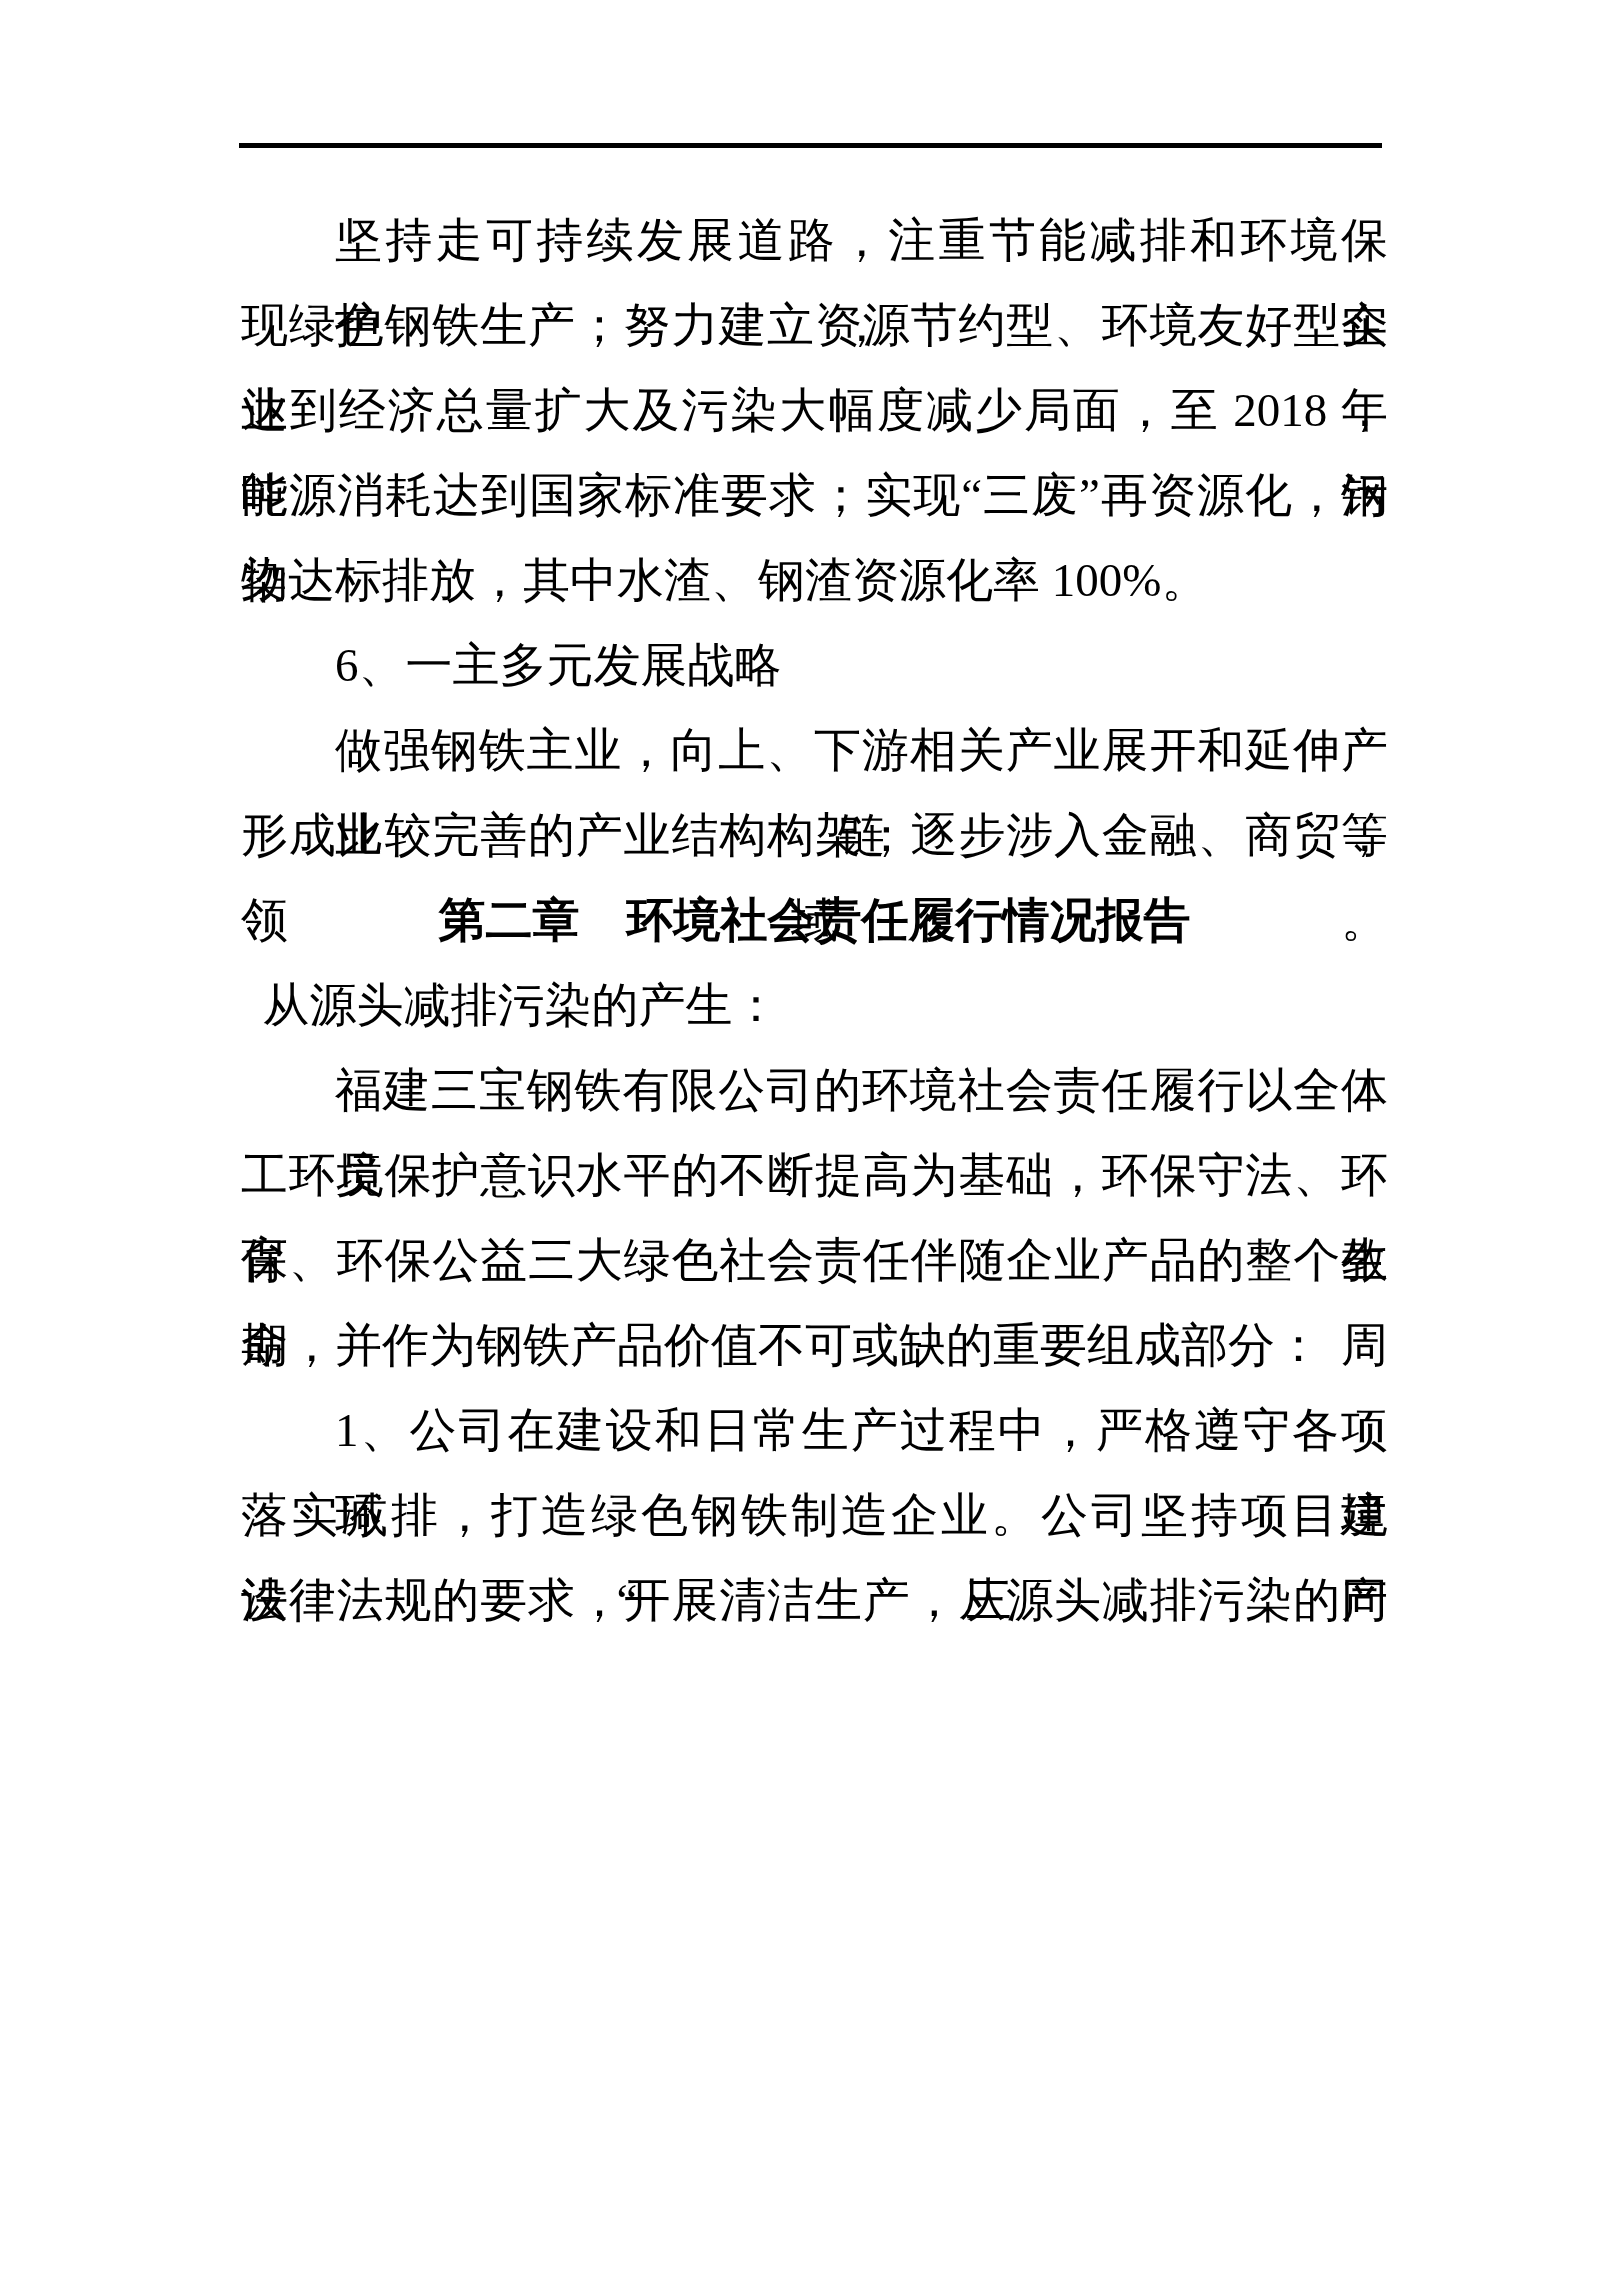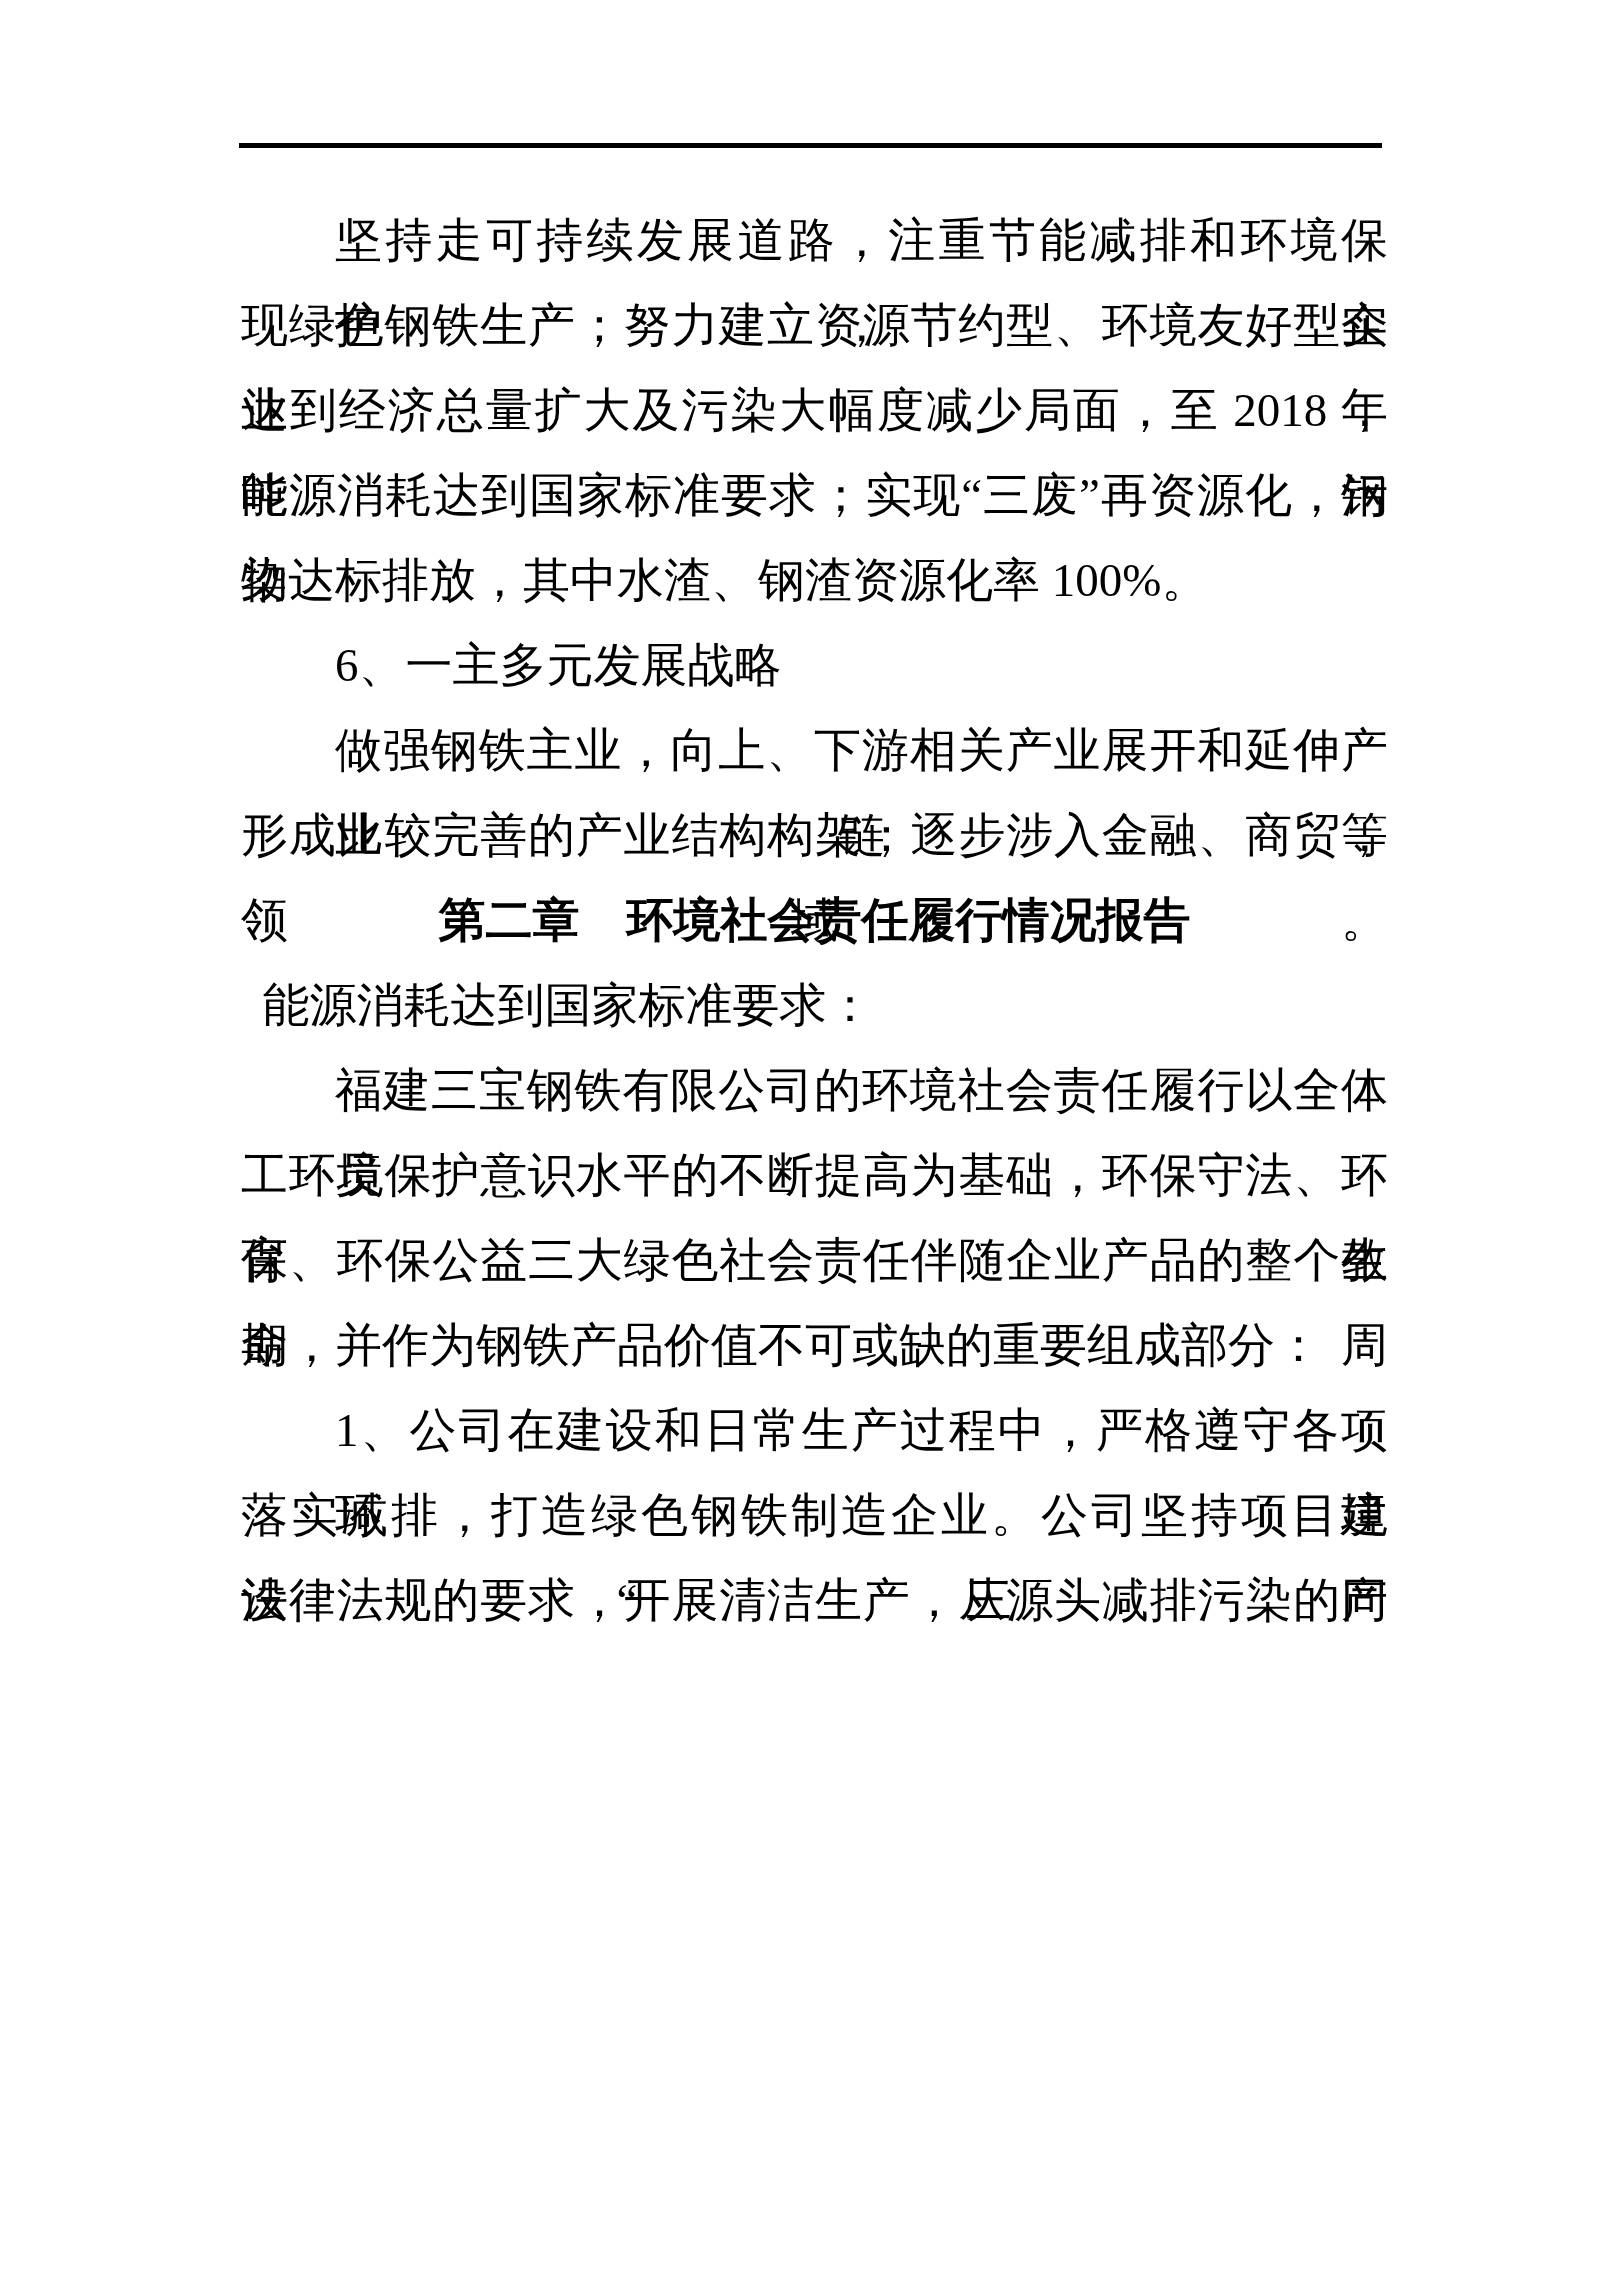--- a/index.html
+++ b/index.html
@@ -62,21 +62,21 @@
   <div class="text-block">
     <div class="line indent2 fill">坚持走可持续发展道路，注重节能减排和环境保护，实</div>
     <div class="line fill">现绿色钢铁生产；努力建立资源节约型、环境友好型企业，</div>
     <div class="line fill">达到经济总量扩大及污染大幅度减少局面，至 2018 年吨钢</div>
     <div class="line fill">能源消耗达到国家标准要求；实现“三废”再资源化，污染</div>
     <div class="line">物达标排放，其中水渣、钢渣资源化率 100%。</div>
     <div class="line indent2">6、一主多元发展战略</div>
     <div class="line indent2 fill">做强钢铁主业，向上、下游相关产业展开和延伸产业链，</div>
     <div class="line fill">形成比较完善的产业结构构架；逐步涉入金融、商贸等领域。</div>
     <div class="line heading">第二章　环境社会责任履行情况报告</div>
-    <div class="line indent-half">能源消耗达到国家标准要求：</div>
+    <div class="line indent-half">从源头减排污染的产生：</div>
     <div class="line indent2 fill">福建三宝钢铁有限公司的环境社会责任履行以全体员</div>
     <div class="line fill">工环境保护意识水平的不断提高为基础，环保守法、环保教</div>
     <div class="line fill">育、环保公益三大绿色社会责任伴随企业产品的整个生命周</div>
     <div class="line">期，并作为钢铁产品价值不可或缺的重要组成部分：</div>
     <div class="line indent2 fill">1、公司在建设和日常生产过程中，严格遵守各项环境</div>
     <div class="line fill">落实减排，打造绿色钢铁制造企业。公司坚持项目建设“三同</div>
     <div class="line fill">法律法规的要求，开展清洁生产，从源头减排污染的产生，</div>
     <div class="line fill">时”制度，各污染物排放值均低于国家排放标准，先后累积投入</div>
     <div class="line fill">2.6 亿资金用于环保设施的建设，确保水、气、固废及噪声</div>
     <div class="line fill">的全面达标，各污染物排放值均低于国家排放标准，并积极</div>

